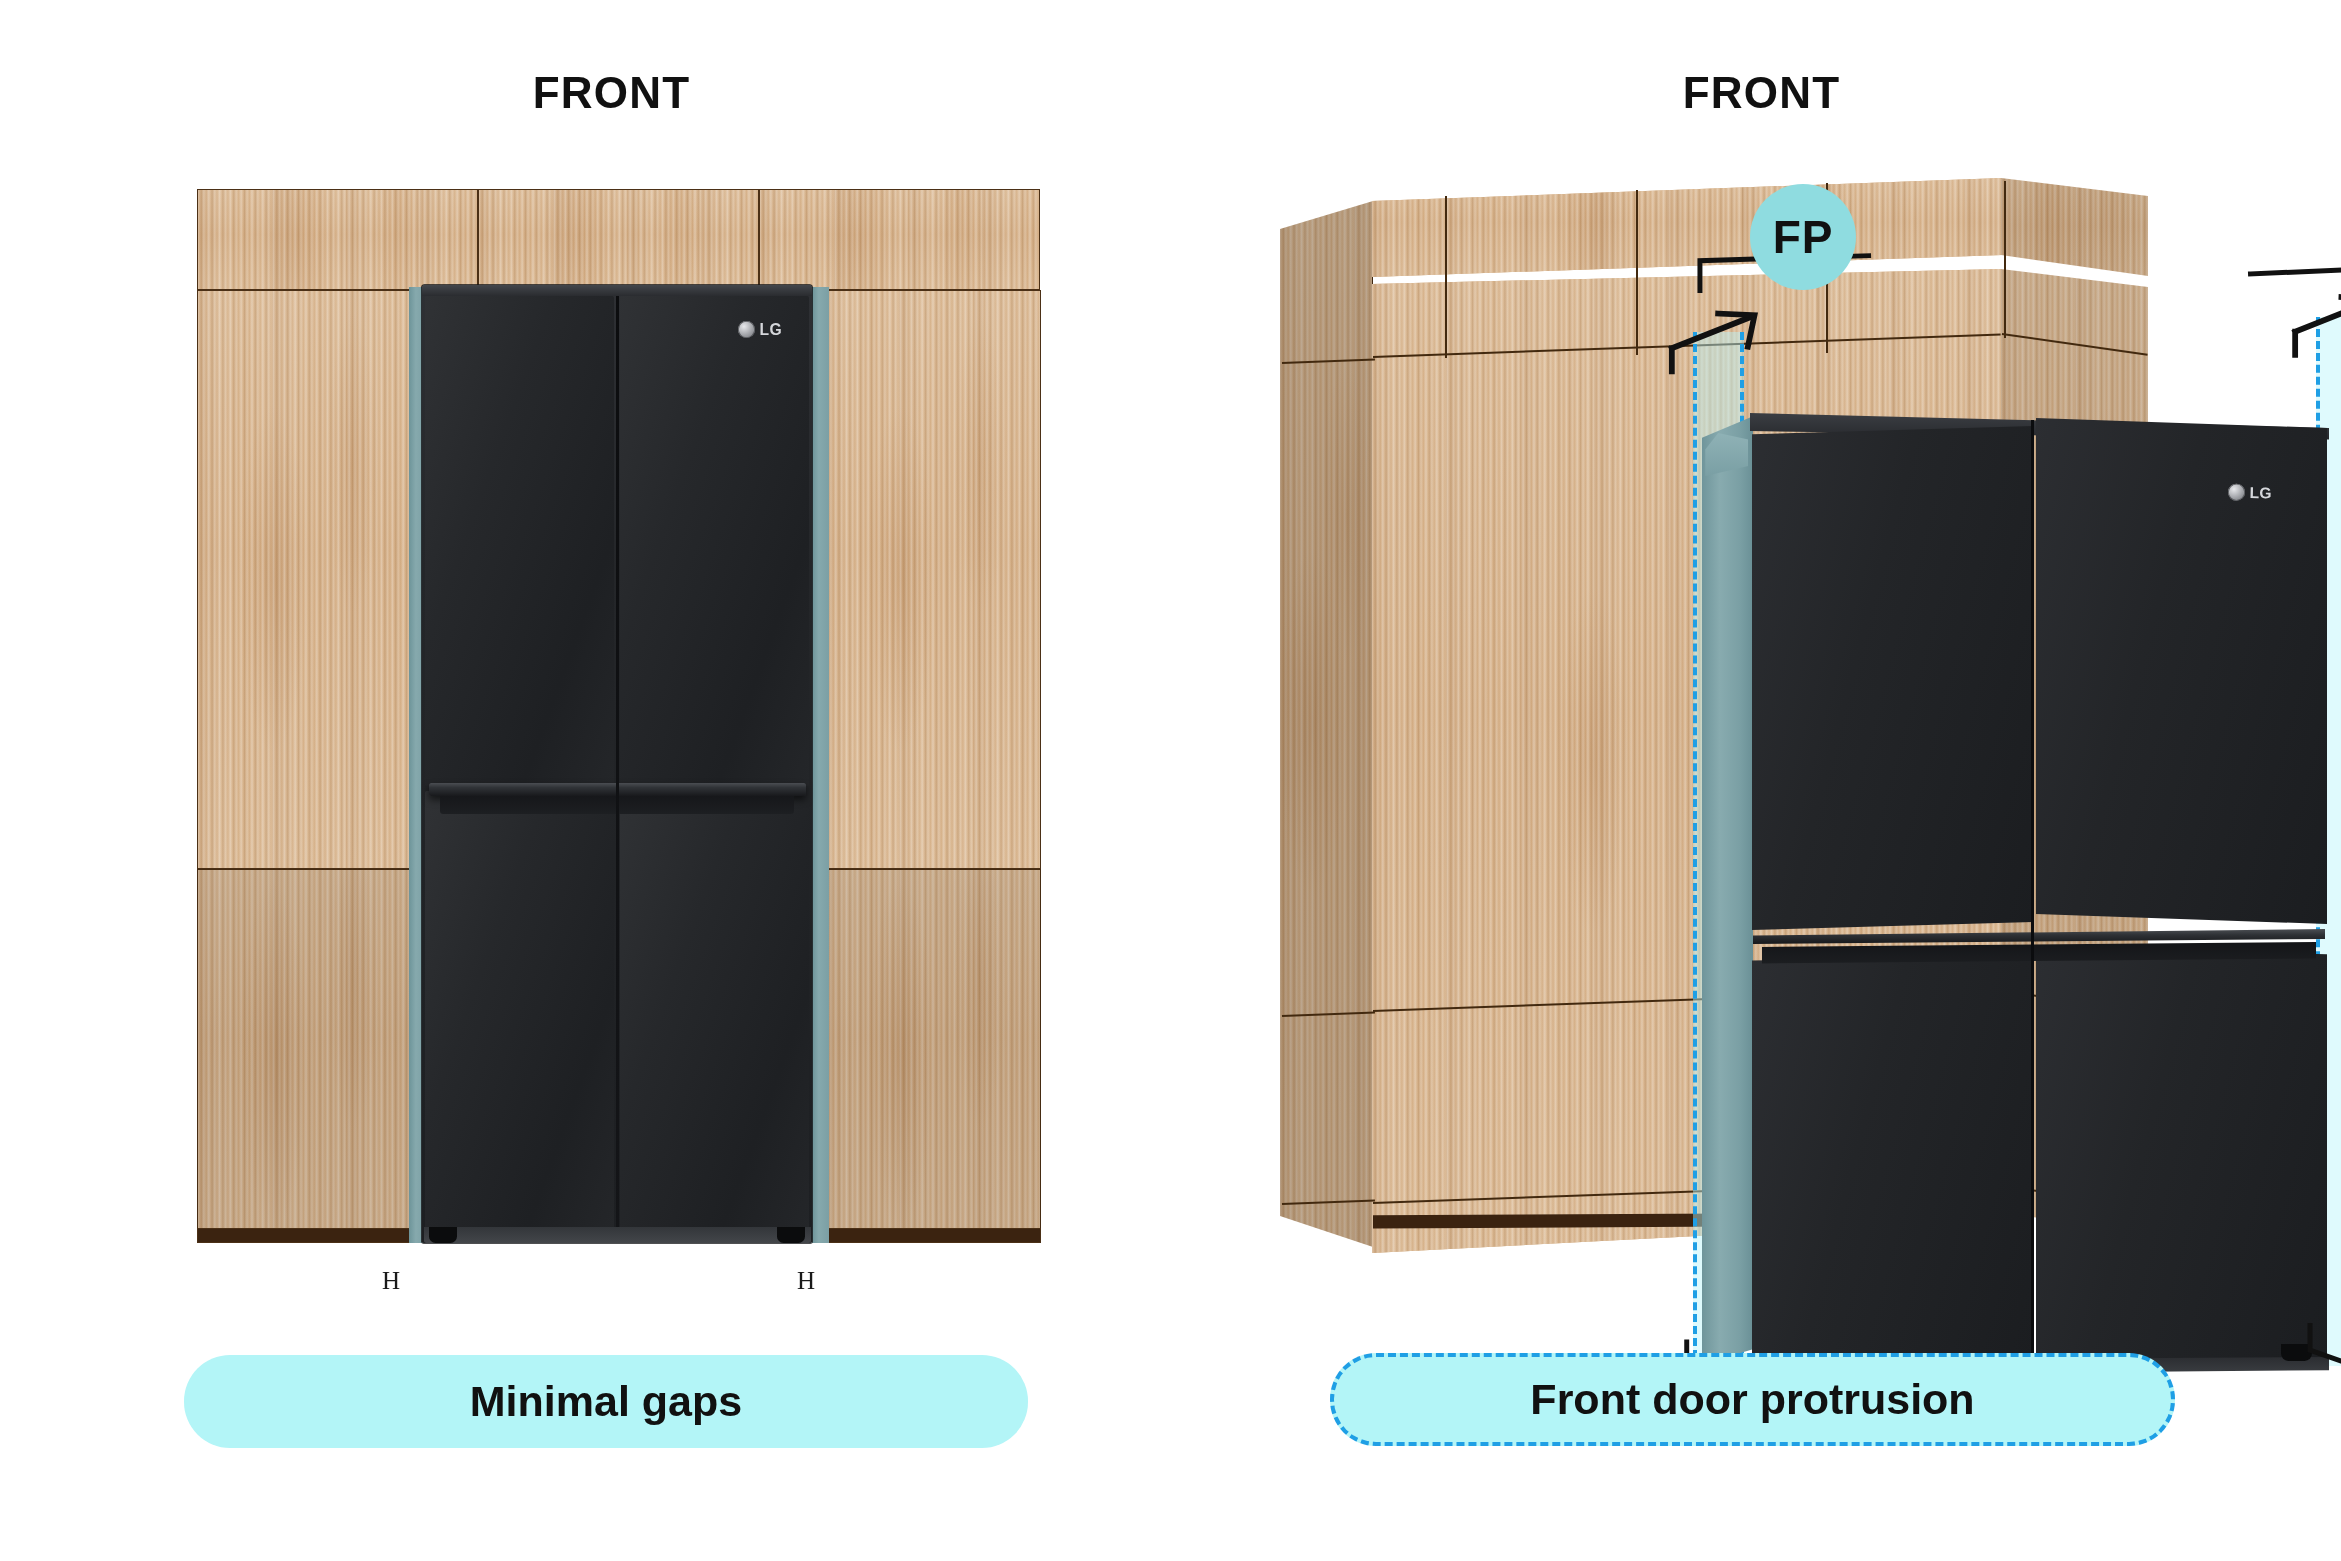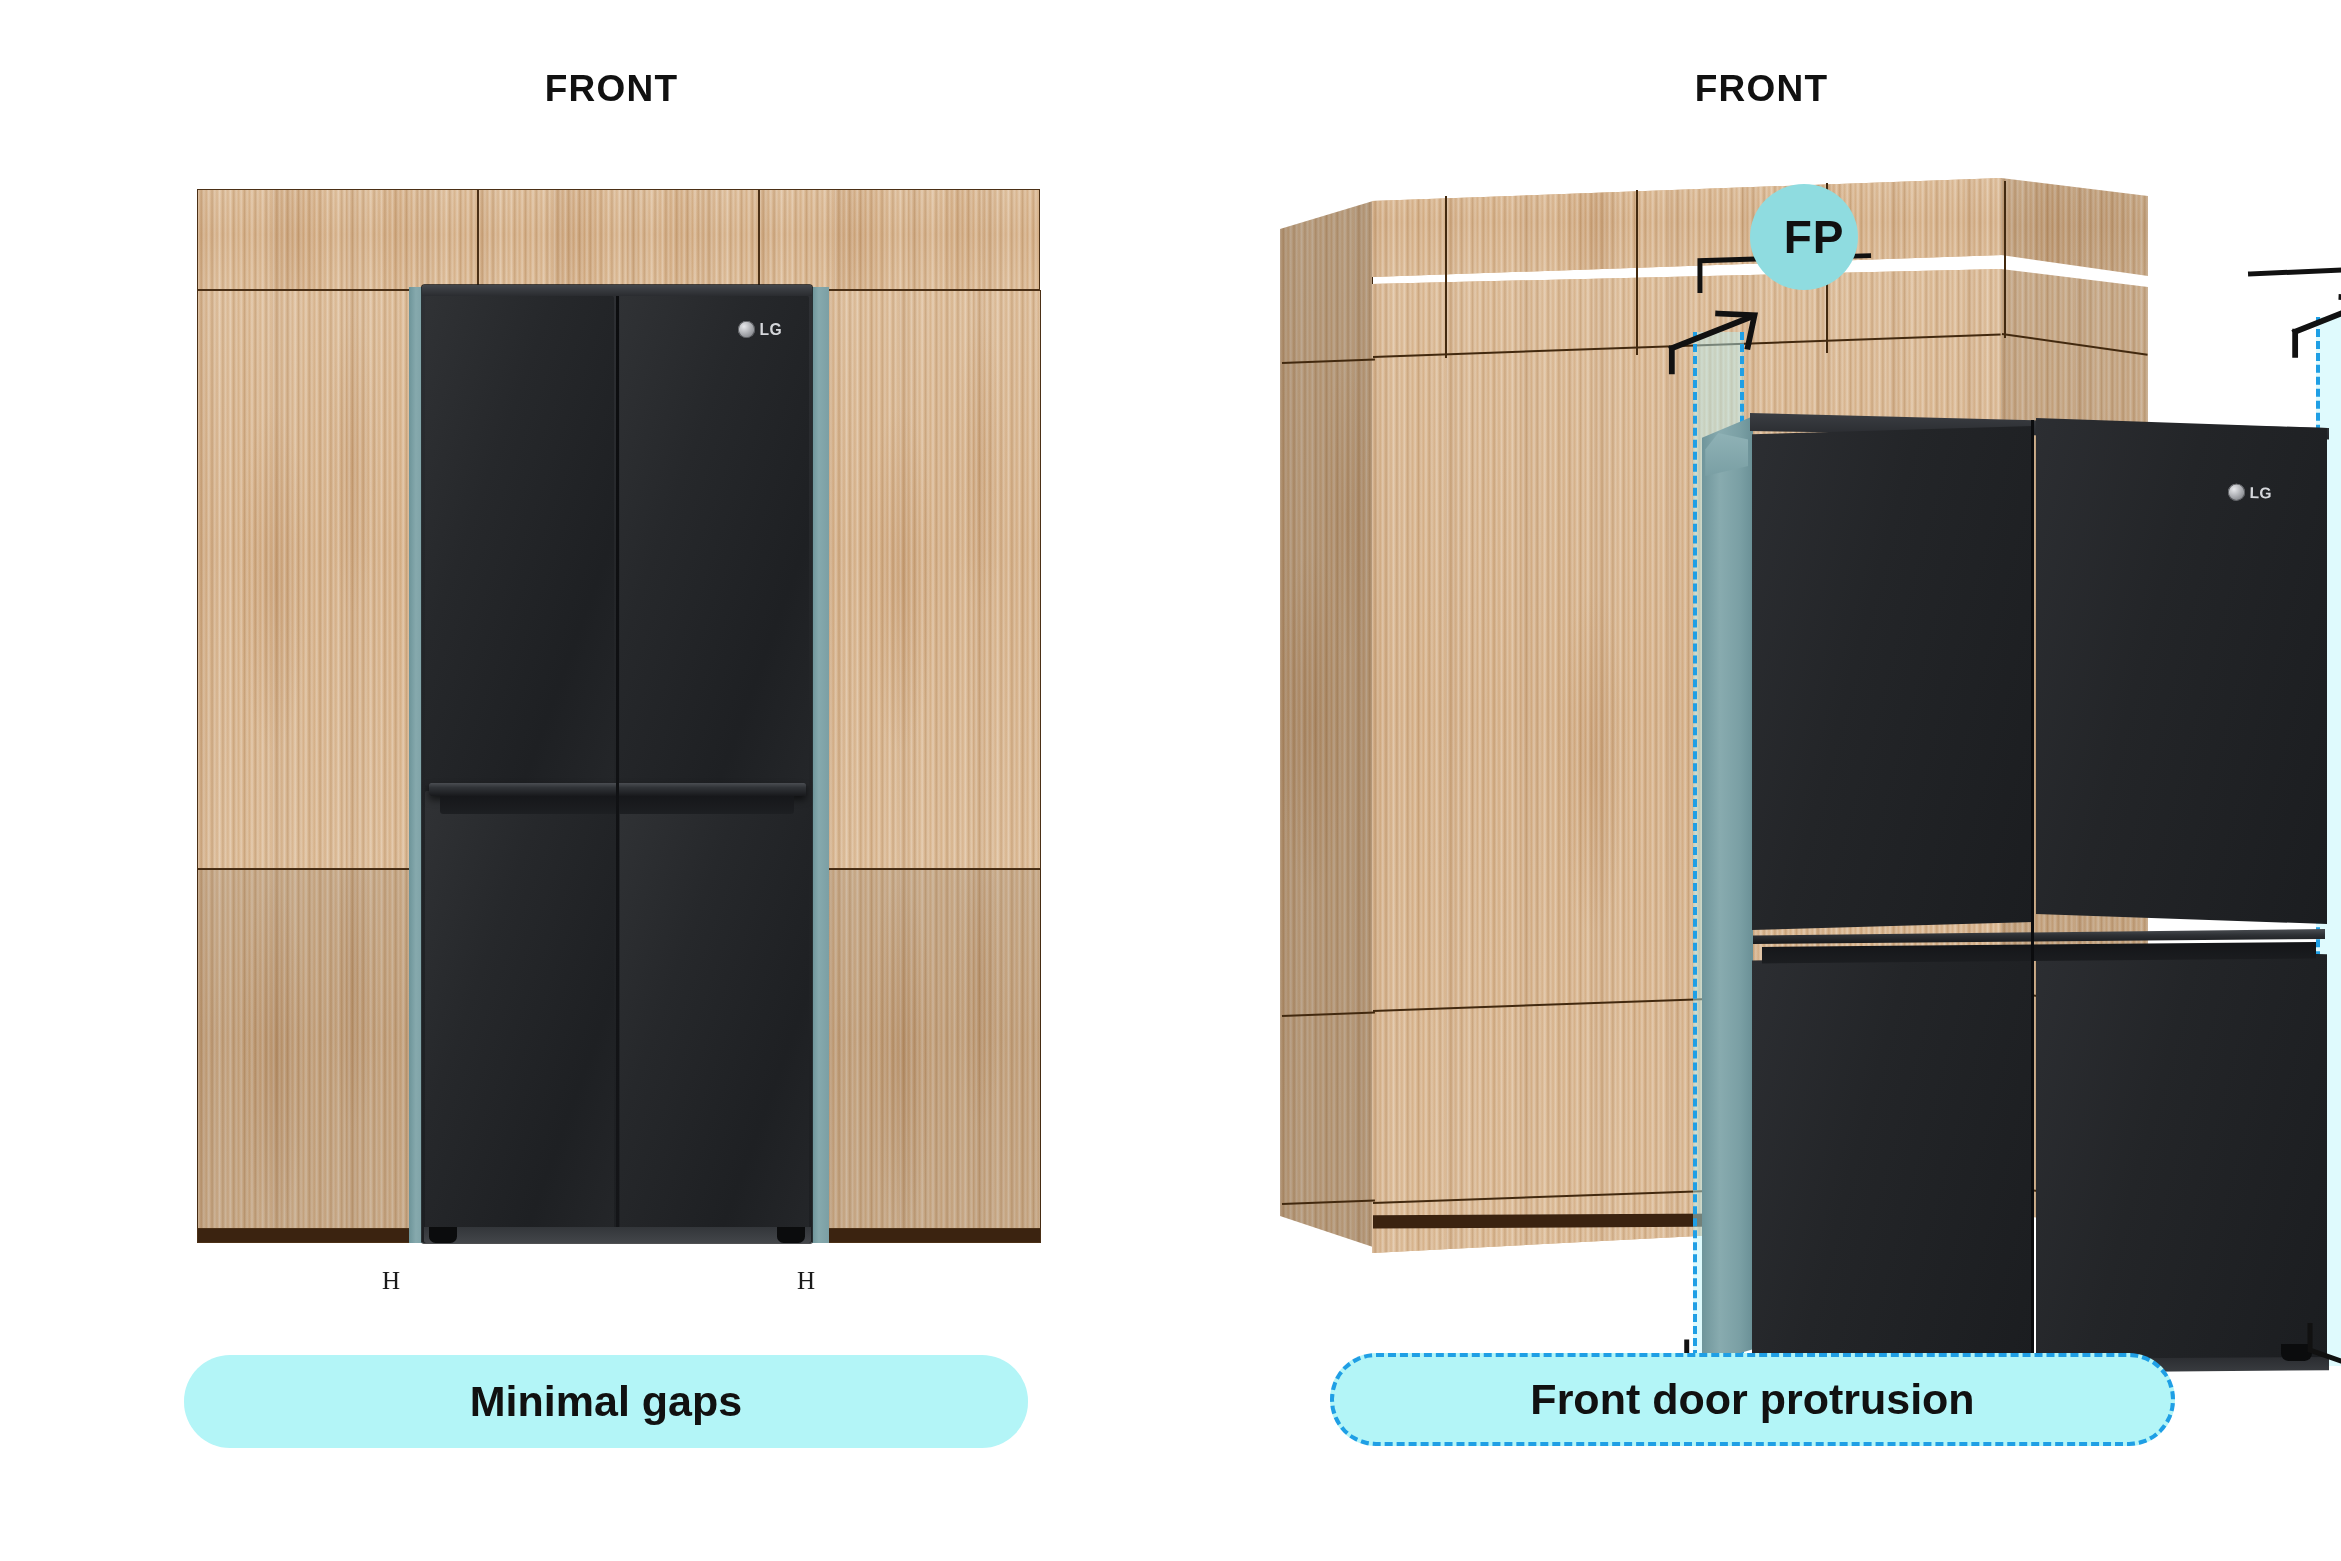--- a/index.html
+++ b/index.html
@@ -12,21 +12,21 @@
     height: 1561px;
     font-family: "Liberation Sans", sans-serif;
     overflow: hidden;
     position: relative;
   }
 
   
   .panel-title {
     position: absolute;
     text-align: center;
-    font-size: 37px;
+    font-size: 44px;
     font-weight: 700;
     letter-spacing: 1.2px;
     color: #111111;
     top: 68px;
   }
   #front-title { left: 198px; width: 827px; }
   #angle-title { left: 1348px; width: 827px; }
 
   
   .scene {
@@ -302,27 +302,26 @@
   
   #angle-anno {
     position: absolute; left: 0; top: 0; width: 868px; height: 1240px;
     overflow: visible; pointer-events: none;
   }
 
   
   #fp-badge {
     position: absolute;
     left: 1750px; top: 184px;
-    width: 88px; height: 106px;
+    width: 106px; height: 106px;
     border-radius: 50%;
     background: #8fdce0;
     display: flex; align-items: center; justify-content: center;
     font-size: 46px; font-weight: 700; color: #111111;
     letter-spacing: 0.8px;
-    padding-left: 20px;
   }
 
   
   .pill {
     position: absolute;
     height: 93px;
     border-radius: 46px;
     display: flex; align-items: center; justify-content: center;
     font-size: 43px;
     font-weight: 600;

